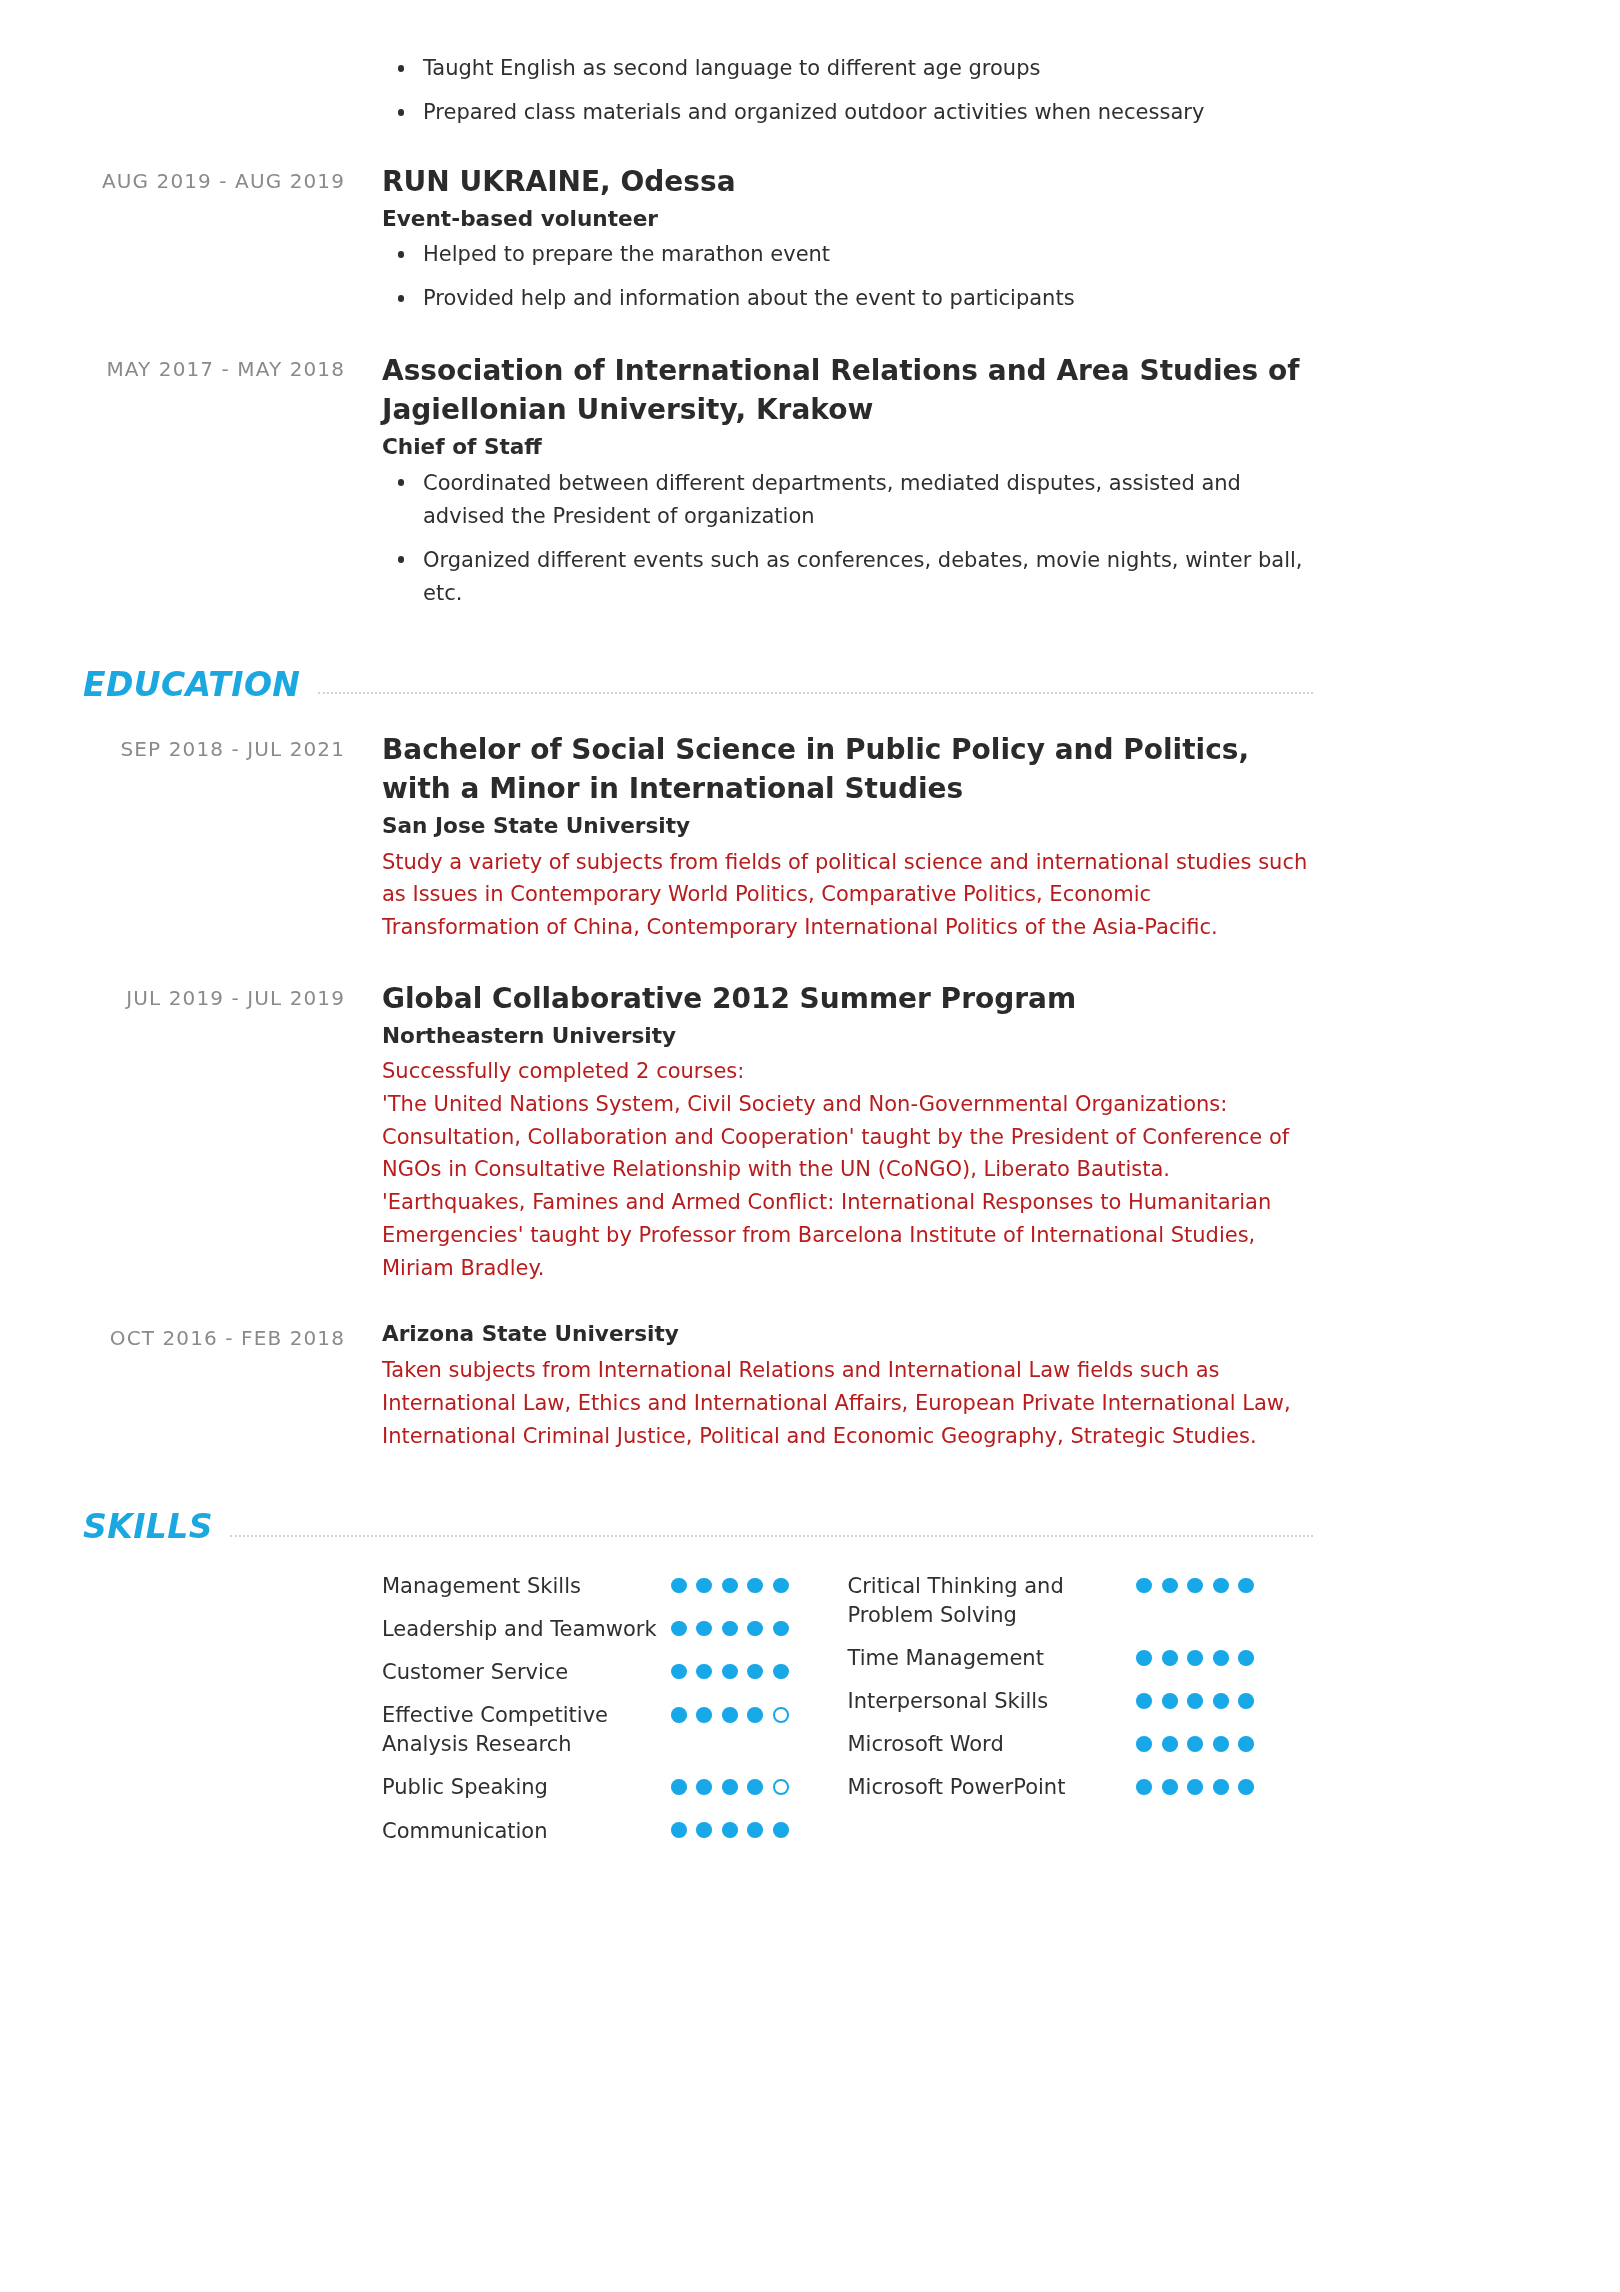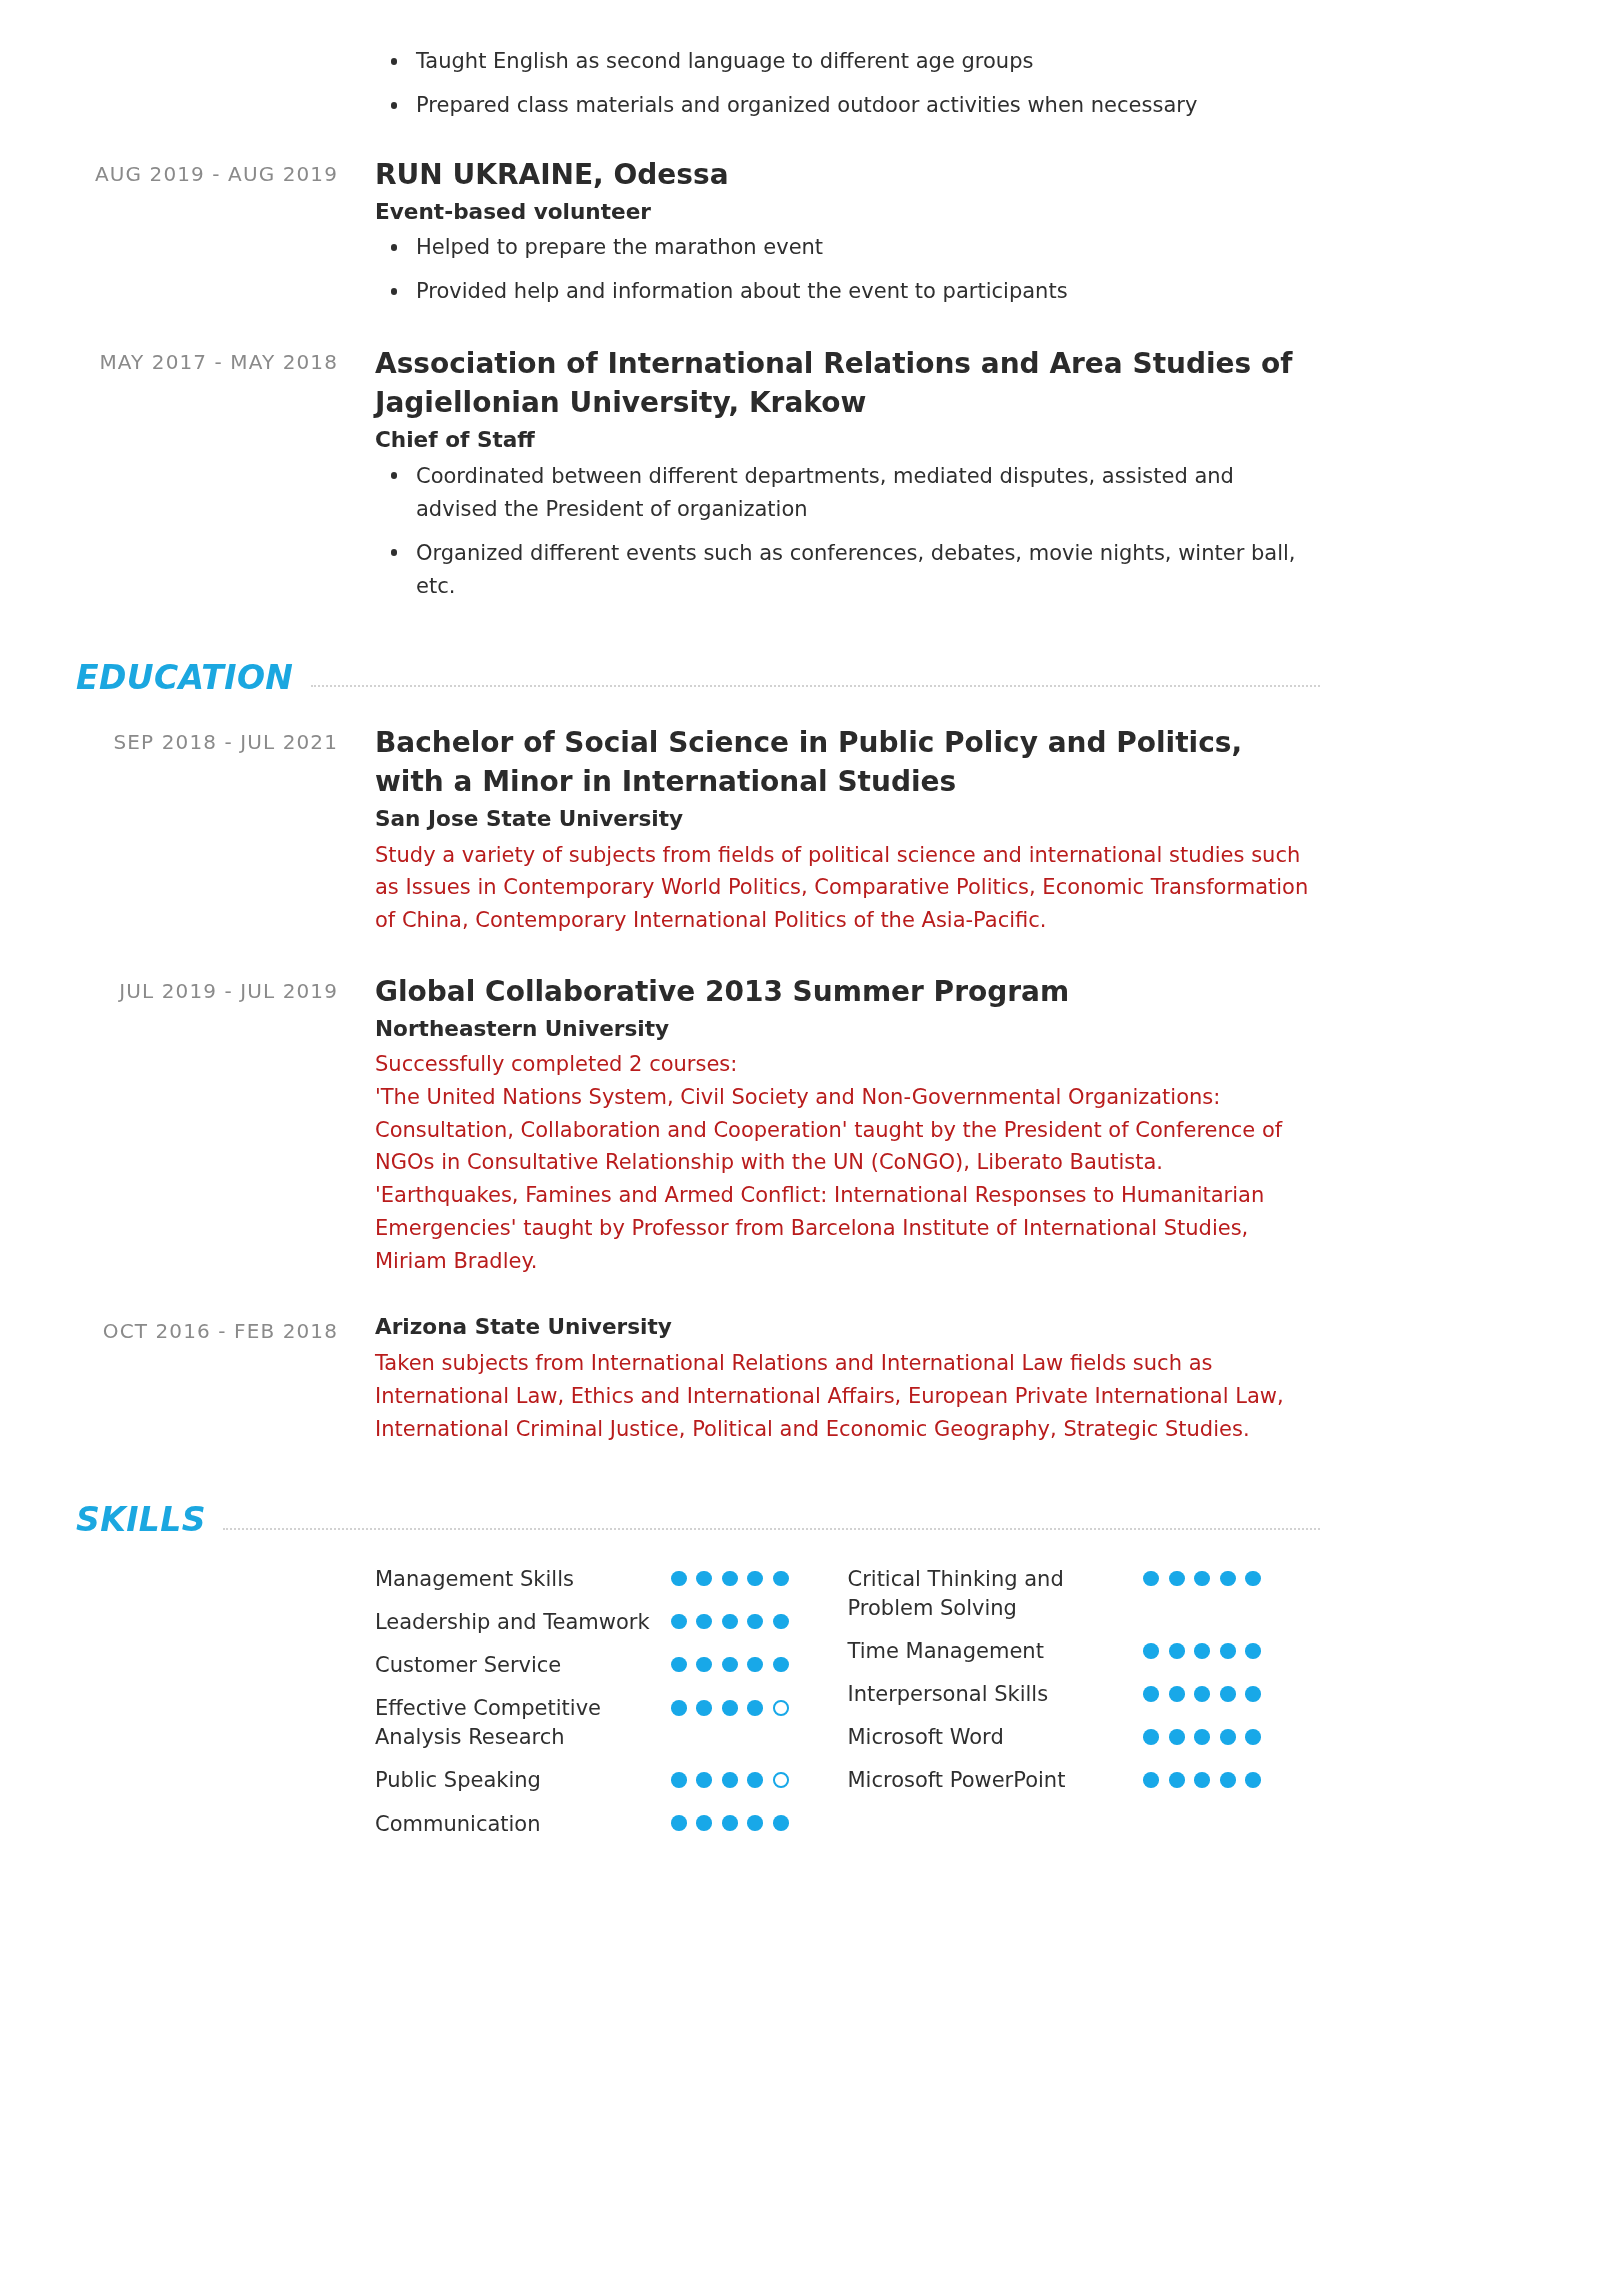--- a/index.html
+++ b/index.html
@@ -11,21 +11,21 @@
     width: 1620px;
     min-height: 2293px;
     font-family: "DejaVu Sans", "Liberation Sans", sans-serif;
     color: #2f2f2f;
     -webkit-font-smoothing: antialiased;
   }
   .page {
     position: relative;
     width: 1396px;
     min-height: 2293px;
-    padding: 0;
+    padding: 7px;
     box-sizing: border-box;
   }
 
   
   .row {
     display: flex;
     align-items: flex-start;
     padding: 0 76px 0 76px;
   }
   .col-date {
@@ -218,21 +218,21 @@
     <div class="col-body">
       <div class="entry-title">Bachelor of Social Science in Public Policy and Politics, with a Minor in International Studies</div>
       <div class="entry-sub">San Jose State University</div>
       <div class="entry-desc">Study a variety of subjects from fields of political science and international studies such as Issues in Contemporary World Politics, Comparative Politics, Economic Transformation of China, Contemporary International Politics of the Asia-Pacific.</div>
     </div>
   </div>
 
   <div class="row" style="margin-top:35px">
     <div class="col-date">JUL 2019 - JUL 2019</div>
     <div class="col-body">
-      <div class="entry-title">Global Collaborative 2013 Summer Program</div>
+      <div class="entry-title">Global Collaborative 2012 Summer Program</div>
       <div class="entry-sub">Northeastern University</div>
       <div class="entry-desc">Successfully completed 2 courses:
 'The United Nations System, Civil Society and Non-Governmental Organizations: Consultation, Collaboration and Cooperation' taught by the President of Conference of NGOs in Consultative Relationship with the UN (CoNGO), Liberato Bautista.
 'Earthquakes, Famines and Armed Conflict: International Responses to Humanitarian Emergencies' taught by Professor from Barcelona Institute of International Studies, Miriam Bradley.</div>
     </div>
   </div>
 
   <div class="row" style="margin-top:35px">
     <div class="col-date">OCT 2016 - FEB 2018</div>
     <div class="col-body">

